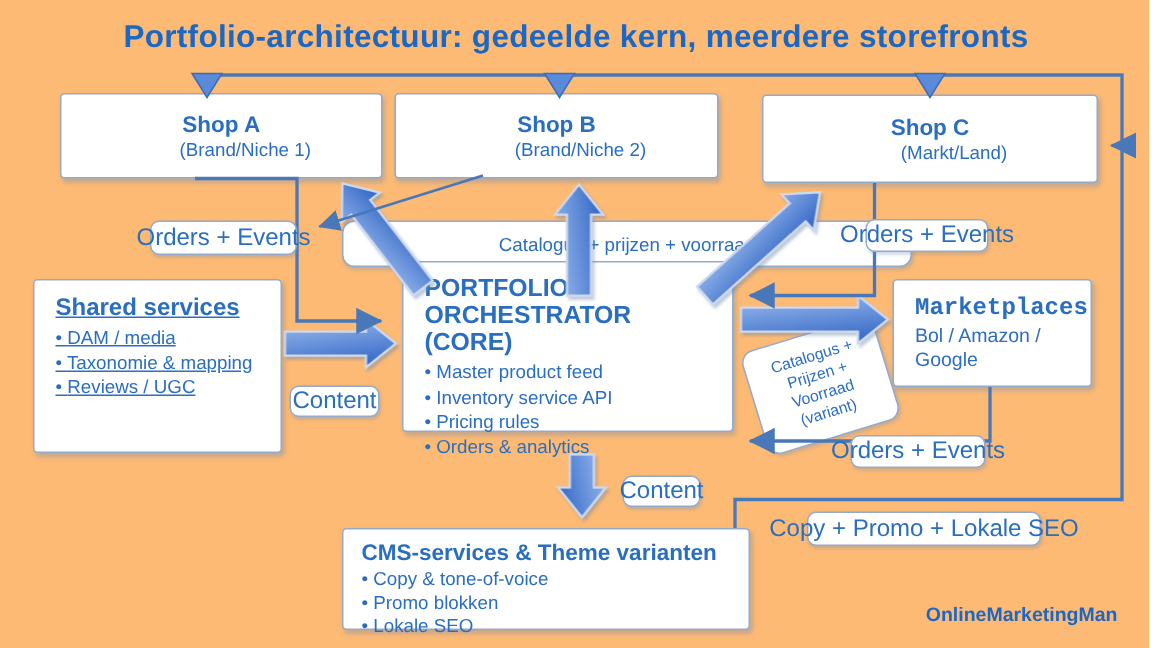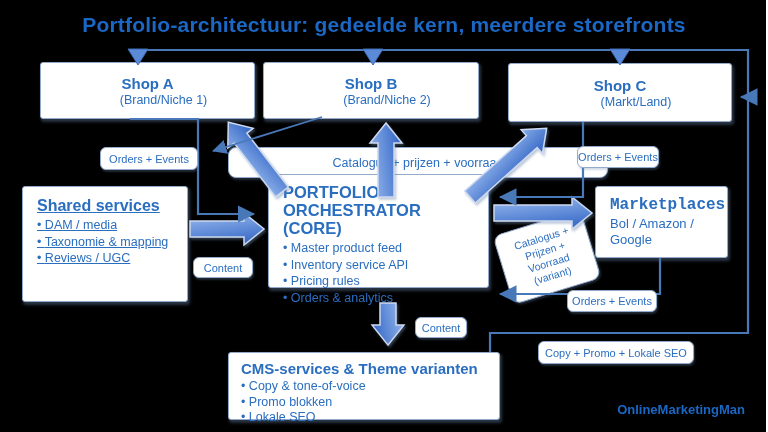--- a/index.html
+++ b/index.html
@@ -1,17 +1,17 @@
 <!DOCTYPE html>
 <html><head>
 <meta charset="utf-8">
 <style>
   html,body{margin:0;padding:0;background:#fff;}
   #stage{
-    position:relative;width:766px;height:432px;background:#000000;
+    position:relative;width:766px;height:432px;background:#fdba74;
     font-family:"Liberation Sans", sans-serif;overflow:hidden;
   }
   .abs{position:absolute;}
   #diagram-title{
     left:0;top:13px;width:768px;text-align:center;
     font-size:21px;font-weight:bold;color:#1b67c4;letter-spacing:.2px;
     z-index:6;
   }
   .node{
     background:#fff;border:1.6px solid #94aacb;border-radius:3px;
@@ -27,21 +27,21 @@
   .bullets div::before{content:"• ";}
   #orchestrator-box .hd{font-size:16.5px;line-height:1.1;margin-bottom:3px;}
   #cms-box .hd{font-size:15px;white-space:nowrap;margin-bottom:2px;}
   #cms-box{padding:7px 10px 4px 12px;}
   #cms-box .bullets div{line-height:1.25;}
   #marketplaces-box .hd{white-space:nowrap;font-family:Liberation Mono, monospace;}
   #marketplaces-box .sub2{font-size:13px;line-height:1.25;}
   .tag{
     position:absolute;background:#fff;border:1.4px solid #94aacb;border-radius:6px;
     box-shadow:1px 1.5px 2px rgba(110,140,180,.3);
-    color:#2a6ec0;font-size:11px;display:flex;align-items:center;justify-content:center;
+    color:#2a6ec0;font-size:16px;display:flex;align-items:center;justify-content:center;
     white-space:nowrap;z-index:5;box-sizing:border-box;
   }
   #catalog-feed-box{
     position:absolute;left:228px;top:147px;width:380px;height:31px;
     background:#fff;border:1.5px solid #94aacb;border-radius:8px;
     box-shadow:1px 2px 2.5px rgba(110,140,180,.32);
     color:#2a6ec0;font-size:12.5px;display:flex;align-items:center;justify-content:center;
     z-index:1;box-sizing:border-box;
   }
   #variant-label{

